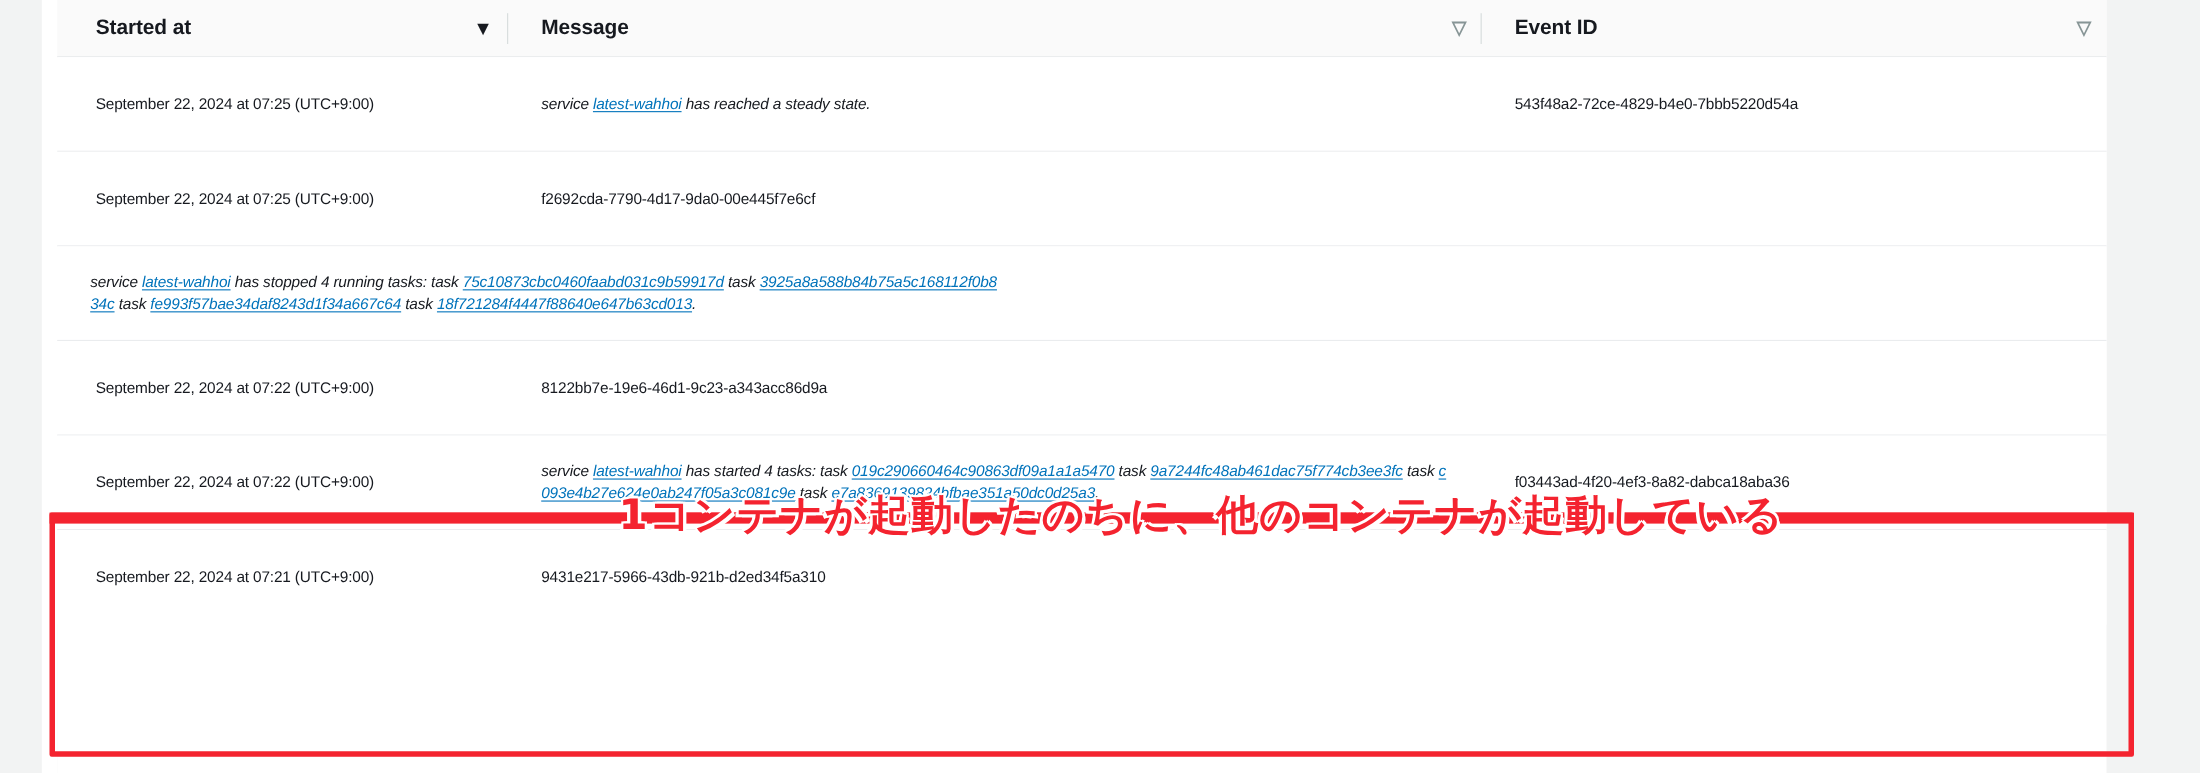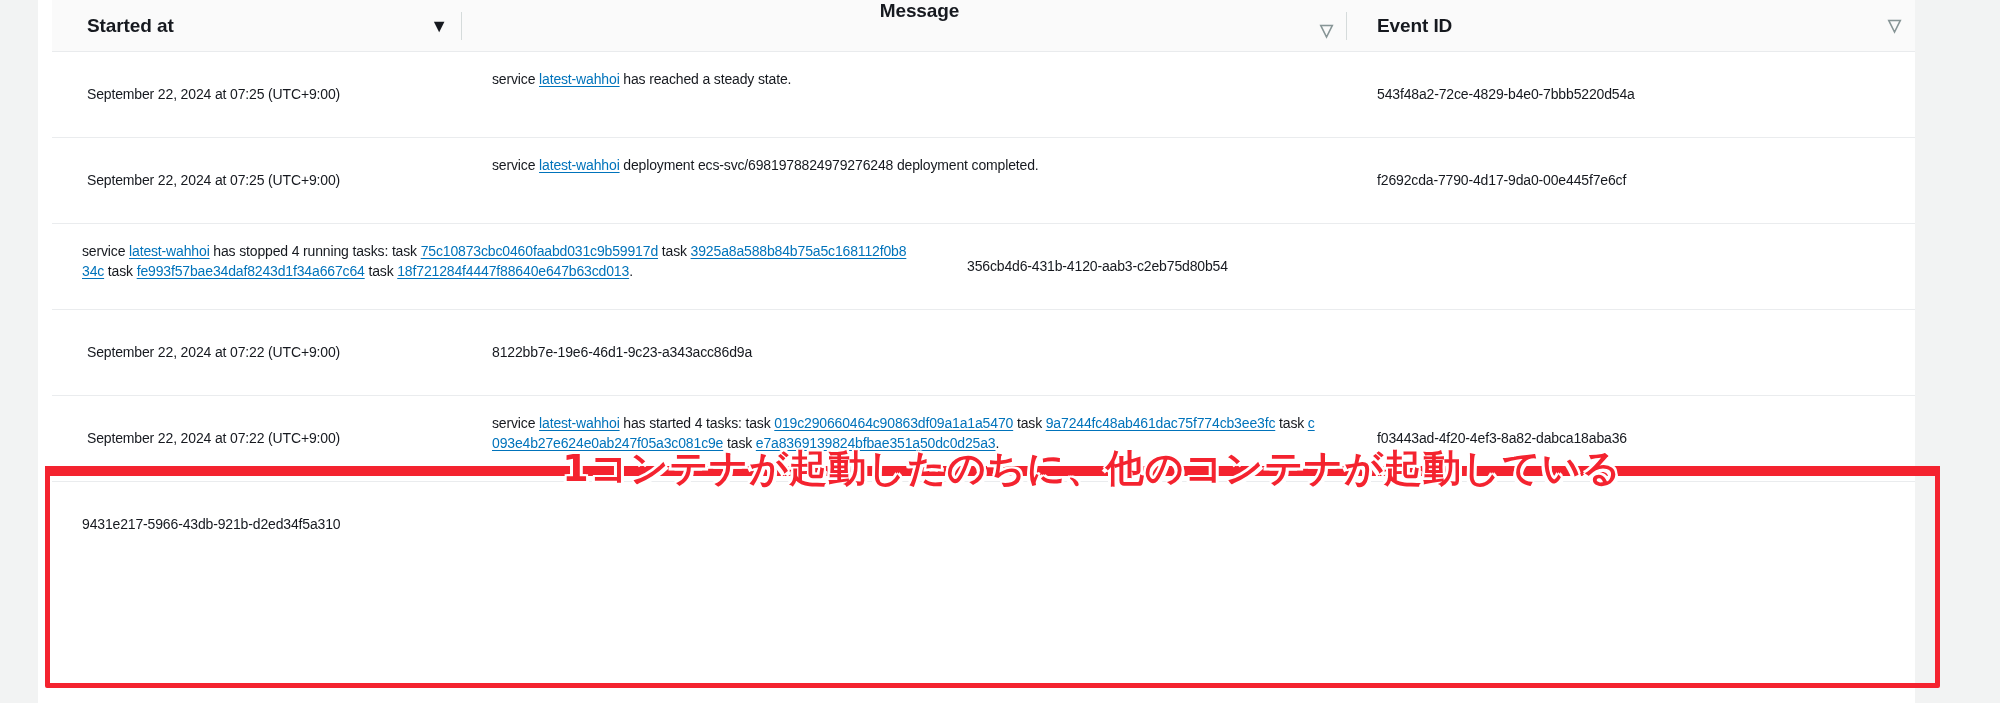--- a/index.html
+++ b/index.html
@@ -54,21 +54,21 @@
     position: relative;
     display: flex;
     align-items: center;
     height: 52px;
     font-size: 19px;
     font-weight: bold;
     color: #16191f;
     letter-spacing: -0.1px;
   }
   .th-started { width: 410px; padding-left: 35px; }
-  .th-message { width: 885px; padding-left: 30px; flex-direction: column; }
+  .th-message { width: 885px; padding-left: 30px; }
   .th-event   { width: 568px; padding-left: 30px; gap: 30px; }
   .sort-arrow {
     margin-left: auto;
     margin-right: 14px;
     font-size: 18px;
     line-height: 1;
     color: #16191f;
   }
   .sort-arrow.hollow { color: #879596; font-size: 17px; }
   .col-sep {
@@ -88,21 +88,21 @@
   }
   .row:last-child { border-bottom: none; }
   .cell {
     padding: 18px 0 18px 0;
     font-size: 14px;
     line-height: 1.42;
     color: #16191f;
     letter-spacing: -0.15px;
   }
   .cell-started { width: 410px; padding-left: 35px; padding-right: 20px; display:flex; align-items:center;}
-  .cell-message { width: 885px; padding-left: 30px; padding-right: 26px; display:flex; }
+  .cell-message { width: 885px; padding-left: 30px; padding-right: 26px; display:flex; align-items:center;font-style:italic;}
   .cell-event   { width: 568px; padding-left: 30px; padding-right: 20px; display:flex; align-items:center;}
   .lnk {
     color: #0073bb;
     text-decoration: underline;
     text-underline-offset: 2px;
     cursor: pointer;
     word-break: break-all;
   }
   .msg-text { display: block; }
   
@@ -175,43 +175,40 @@
     <div id="tbody">
         <div class="row">
           <div class="cell cell-started">September 22, 2024 at 07:25 (UTC+9:00)</div>
           <div class="cell cell-message">
             <span class="msg-text"><span>service </span><span class="lnk">latest-wahhoi</span><span> has reached a steady state.</span></span>
           </div>
           <div class="cell cell-event">543f48a2-72ce-4829-b4e0-7bbb5220d54a</div>
         </div>
         <div class="row">
           <div class="cell cell-started">September 22, 2024 at 07:25 (UTC+9:00)</div>
-          <div class="cell cell-message">
-            <span class="msg-text"><span>service </span><span class="lnk">latest-wahhoi</span><span> deployment ecs-svc/6981978824979276248 deployment completed.</span></span>
-          </div>
           <div class="cell cell-event">f2692cda-7790-4d17-9da0-00e445f7e6cf</div>
         </div>
         <div class="row">
           <div class="cell cell-message">
             <span class="msg-text"><span>service </span><span class="lnk">latest-wahhoi</span><span> has stopped 4 running tasks: task </span><span class="lnk">75c10873cbc0460faabd031c9b59917d</span><span> task </span><span class="lnk">3925a8a588b84b75a5c168112f0b834c</span><span> task </span><span class="lnk">fe993f57bae34daf8243d1f34a667c64</span><span> task </span><span class="lnk">18f721284f4447f88640e647b63cd013</span><span>.</span></span>
           </div>
-          <div class="cell cell-event">356cb4d6-431b-4120-aab3-c2eb75d80b54</div>
         </div>
         <div class="row">
           <div class="cell cell-started">September 22, 2024 at 07:22 (UTC+9:00)</div>
           <div class="cell cell-event">8122bb7e-19e6-46d1-9c23-a343acc86d9a</div>
         </div>
         <div class="row">
           <div class="cell cell-started">September 22, 2024 at 07:22 (UTC+9:00)</div>
           <div class="cell cell-message">
             <span class="msg-text"><span>service </span><span class="lnk">latest-wahhoi</span><span> has started 4 tasks: task </span><span class="lnk">019c290660464c90863df09a1a1a5470</span><span> task </span><span class="lnk">9a7244fc48ab461dac75f774cb3ee3fc</span><span> task </span><span class="lnk">c093e4b27e624e0ab247f05a3c081c9e</span><span> task </span><span class="lnk">e7a8369139824bfbae351a50dc0d25a3</span><span>.</span></span>
           </div>
           <div class="cell cell-event">f03443ad-4f20-4ef3-8a82-dabca18aba36</div>
         </div>
         <div class="row">
+          <div class="cell cell-started">September 22, 2024 at 07:21 (UTC+9:00)</div>
           <div class="cell cell-event">9431e217-5966-43db-921b-d2ed34f5a310</div>
         </div>
       </div>
   </div>
 
   <div class="red-box"></div>
   <div class="red-bar"></div>
   <div class="red-note">1コンテナが起動したのちに、他のコンテナが起動している</div>
 
 </div>

